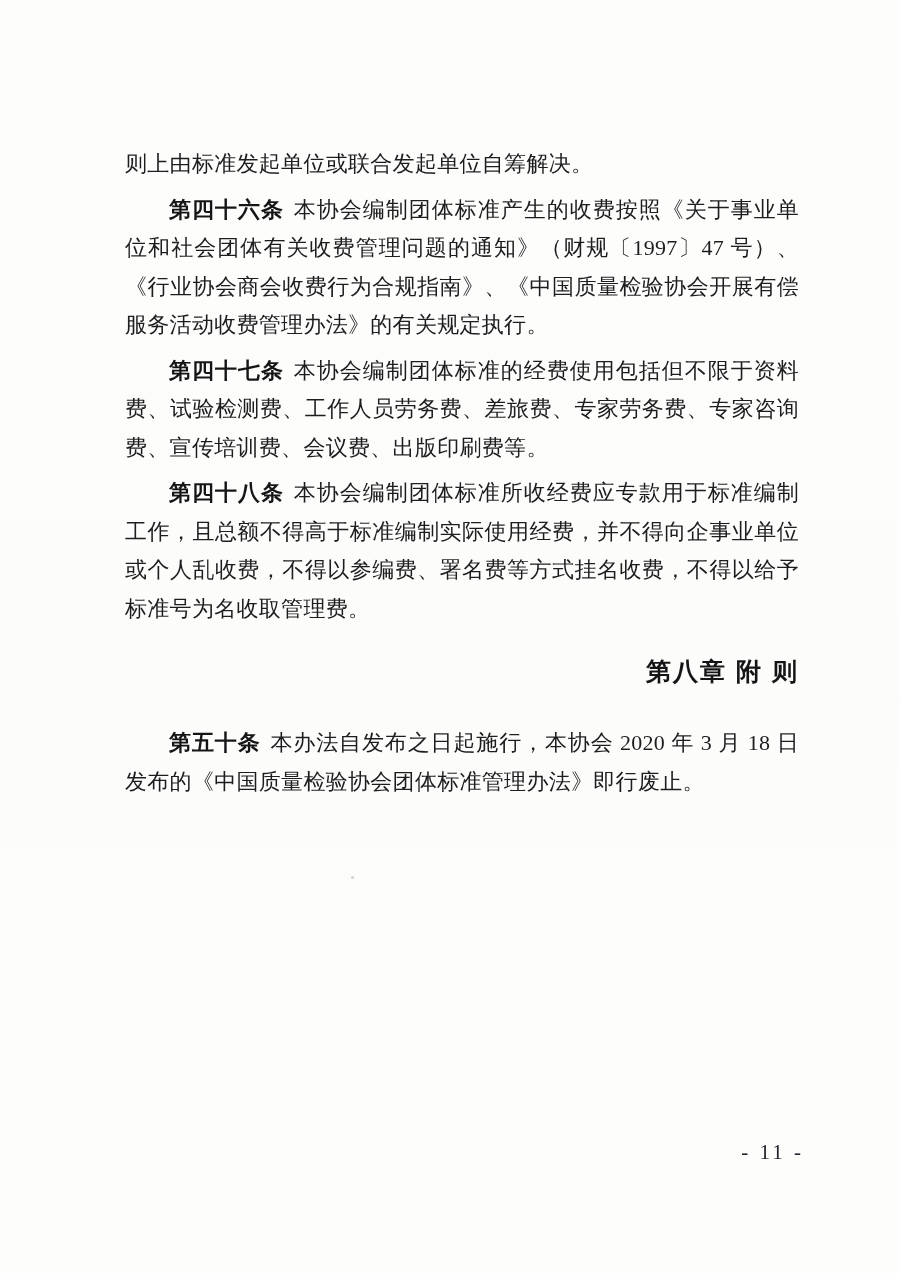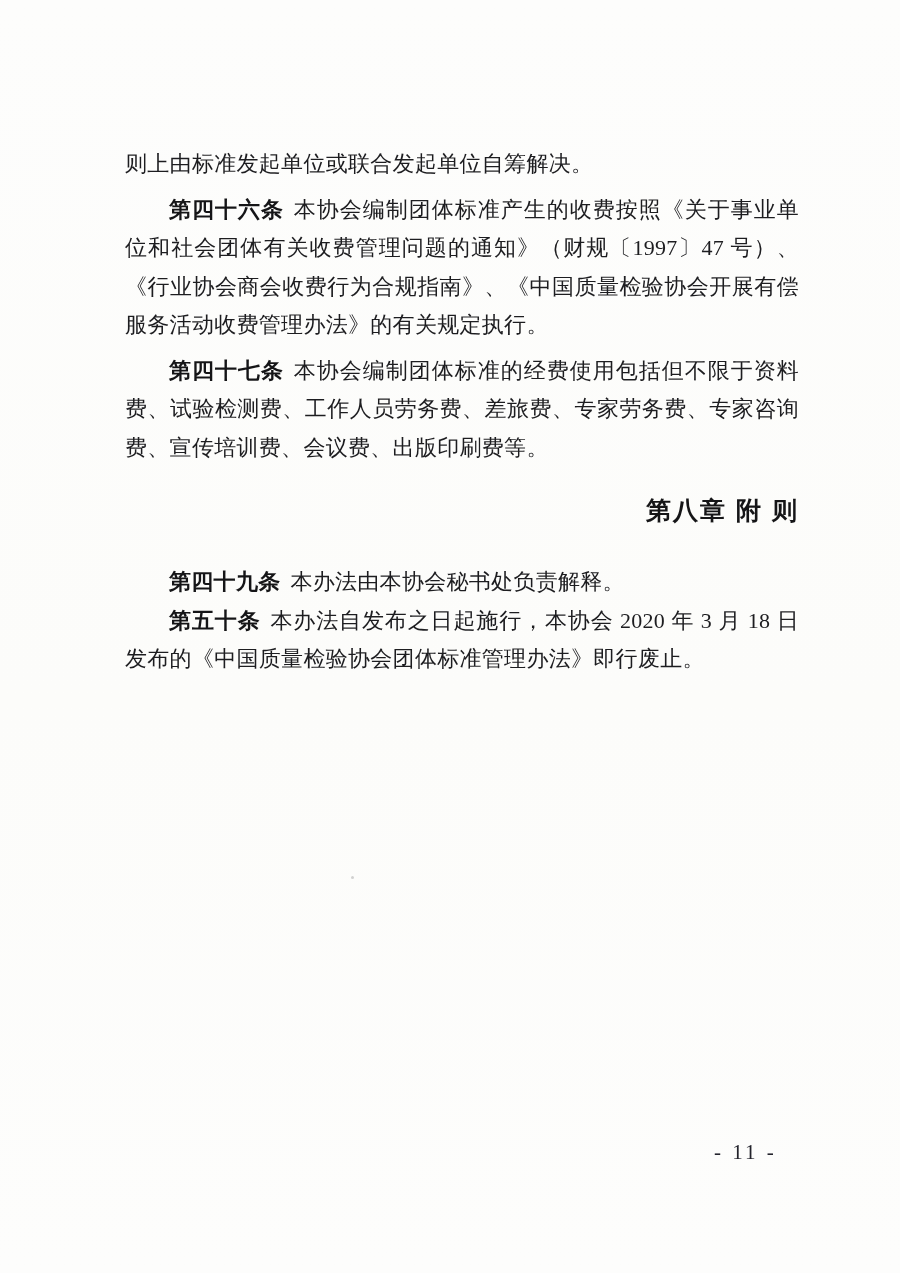--- a/index.html
+++ b/index.html
@@ -43,21 +43,21 @@
     letter-spacing: 2px;
     color: #151517;
   }
   .page-number {
     position: absolute;
     left: 714px;
     top: 1140px;
     width: 90px;
     font-size: 21px;
     letter-spacing: 3px;
-    text-align: left;
+    text-align: right;
     color: #23232c;
     font-family: "Liberation Serif", "DejaVu Serif", serif;
   }
   .speck {
     position: absolute;
     left: 351px;
     top: 876px;
     width: 3px;
     height: 3px;
     border-radius: 50%;
@@ -75,26 +75,26 @@
     <p class="para">则上由标准发起单位或联合发起单位自筹解决。</p>
 
     <p class="para article">
       <span class="lead">第四十六条</span><span>本协会编制团体标准产生的收费按照《关于事业单位和社会团体有关收费管理问题的通知》（财规〔1997〕47 号）、《行业协会商会收费行为合规指南》、《中国质量检验协会开展有偿服务活动收费管理办法》的有关规定执行。</span>
     </p>
 
     <p class="para article">
       <span class="lead">第四十七条</span><span>本协会编制团体标准的经费使用包括但不限于资料费、试验检测费、工作人员劳务费、差旅费、专家劳务费、专家咨询费、宣传培训费、会议费、出版印刷费等。</span>
     </p>
 
+    <p class="para article">
+      <span class="lead">第四十八条</span><span>本协会编制团体标准所收经费应专款用于标准编制工作，且总额不得高于标准编制实际使用经费，并不得向企事业单位或个人乱收费，不得以参编费、署名费等方式挂名收费，不得以给予标准号为名收取管理费。</span>
+    </p>
 
     <h2 class="chapter">第八章 附 则</h2>
 
-    <p class="para article closing">
-      <span class="lead">第四十九条</span><span>本办法由本协会秘书处负责解释。</span>
-    </p>
 
     <p class="para article closing">
       <span class="lead">第五十条</span><span>本办法自发布之日起施行，本协会 2020 年 3 月 18 日发布的《中国质量检验协会团体标准管理办法》即行废止。</span>
     </p>
 
   </div>
 
   <div class="speck"></div>
 
   <div class="page-number">- 11 -</div>

